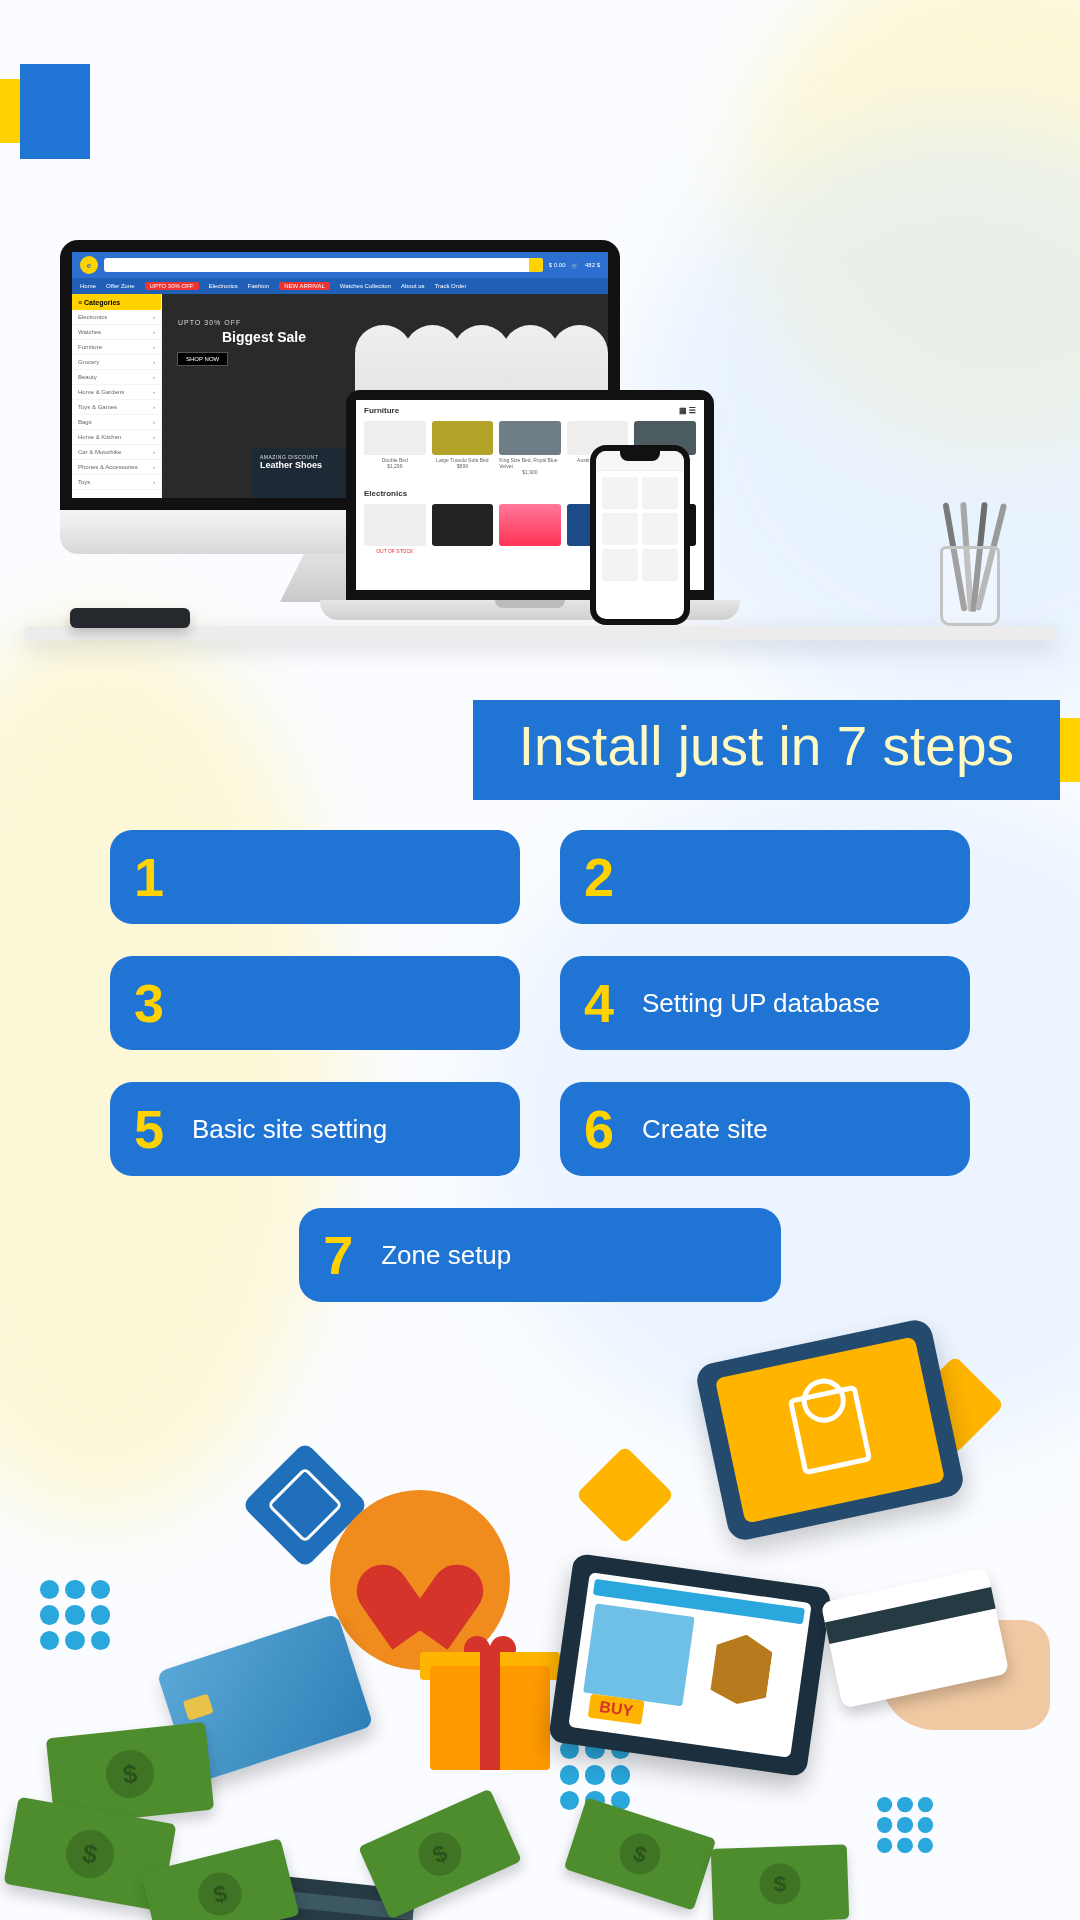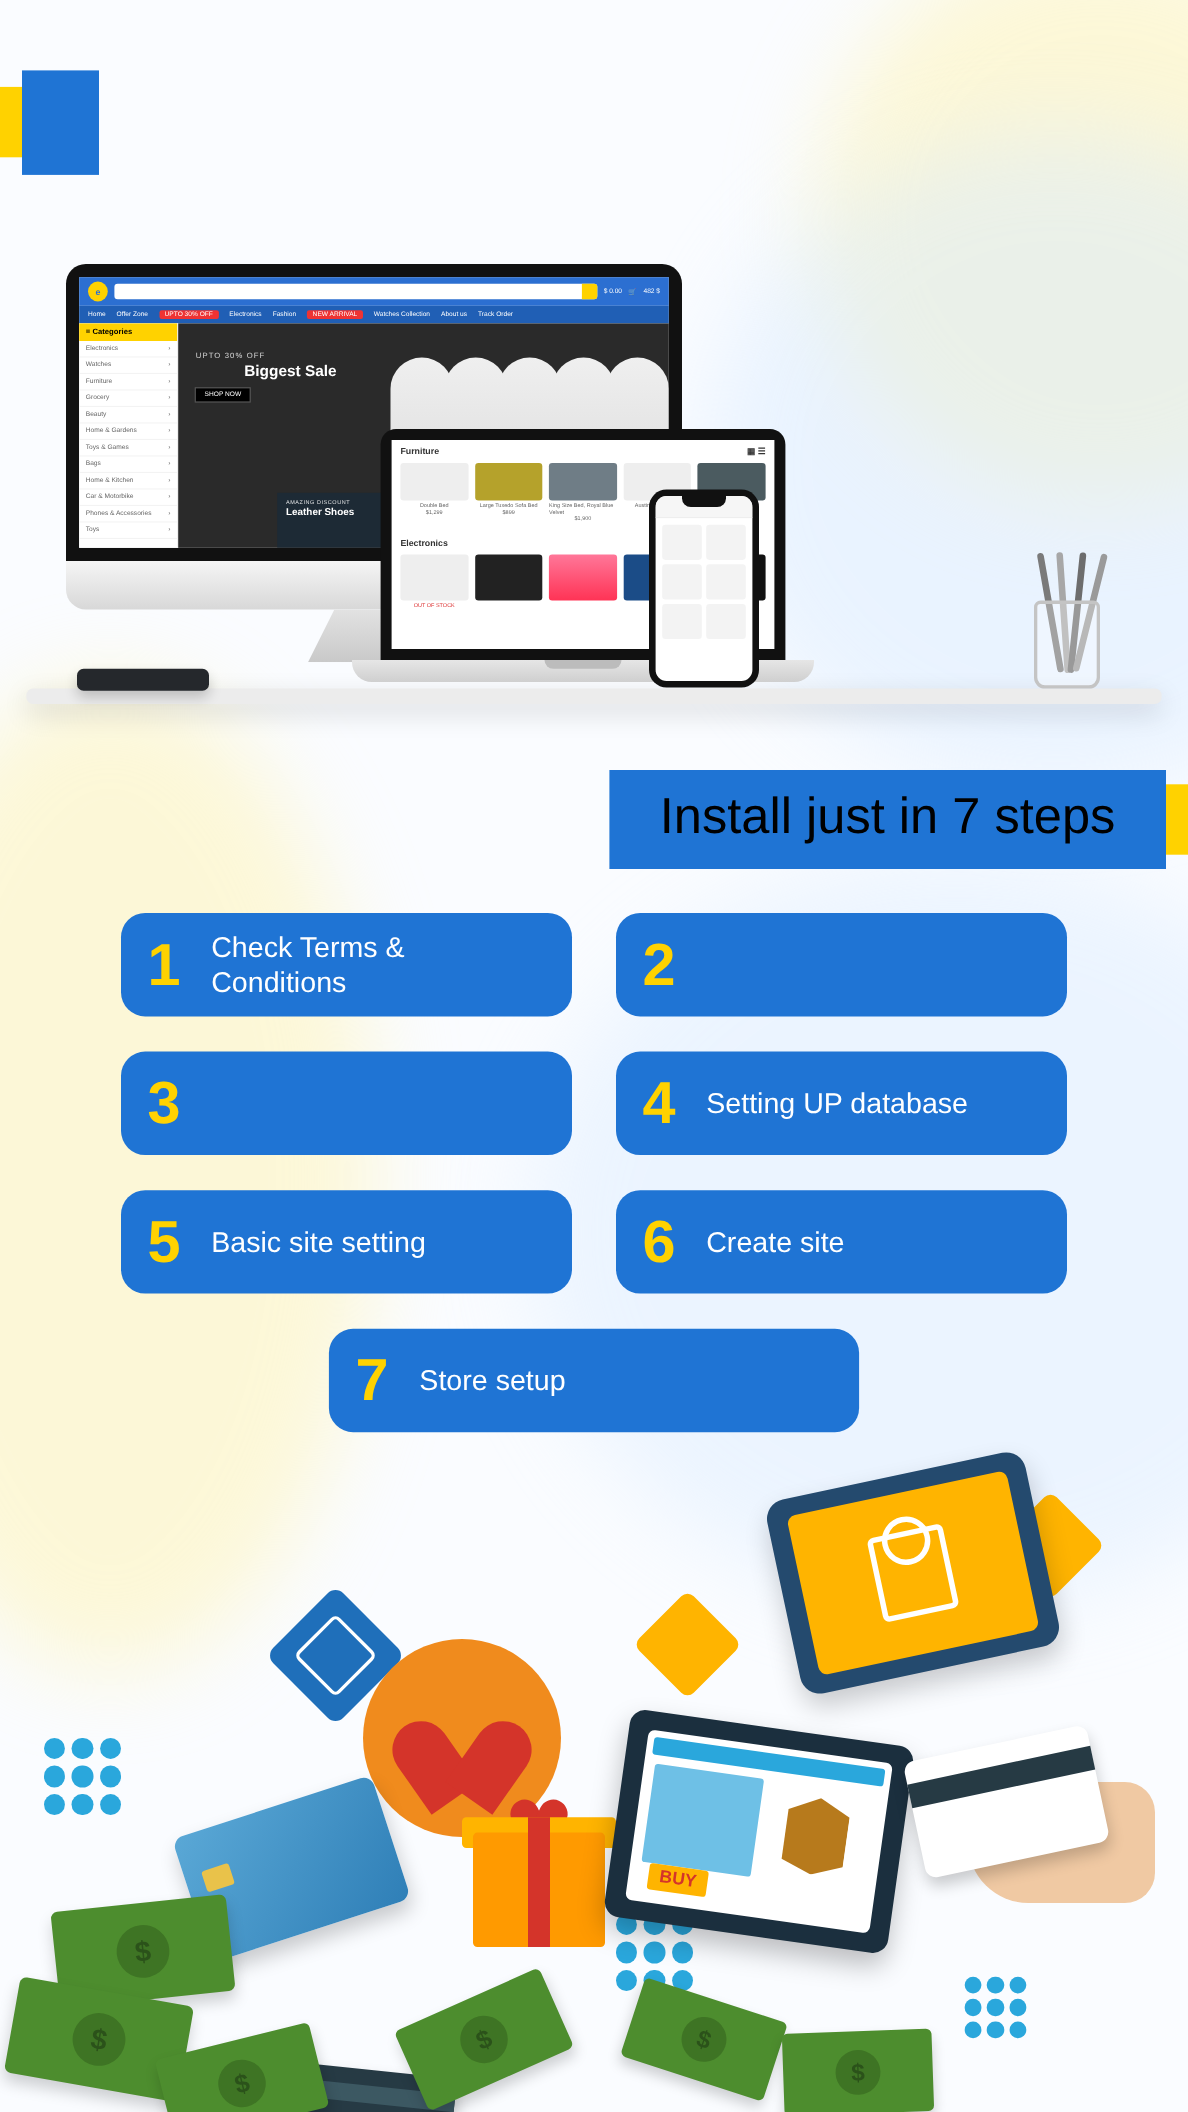--- a/index.html
+++ b/index.html
@@ -245,22 +245,22 @@
   
   .banner-steps{
     position:absolute;
     top: 700px;
     right: 0;
     display:flex;
     align-items:center;
   }
   .banner-steps .label{
     background:#1f74d4;
-    color:#000000;
-    font-size:46px;
+    color:#fef9c3;
+    font-size:55px;
     padding:14px 46px 22px;
     font-weight:400;
   }
   .banner-steps .post-bar{
     width:20px; height:64px; background:#ffd200;
   }
 
   
   .steps{
     position:absolute;
@@ -632,21 +632,20 @@
 </div>
 
 <div class="banner-steps">
   <div class="label">Install just in 7 steps</div>
   <div class="post-bar"></div>
 </div>
 
 <div class="steps">
   <div class="step">
     <div class="num">1</div>
-    <div class="txt">Check Terms &amp; Conditions</div>
   </div>
   <div class="step">
     <div class="num">2</div>
   </div>
   <div class="step">
     <div class="num">3</div>
   </div>
   <div class="step">
     <div class="num">4</div>
     <div class="txt">Setting UP database</div>
@@ -654,21 +653,21 @@
   <div class="step">
     <div class="num">5</div>
     <div class="txt">Basic site setting</div>
   </div>
   <div class="step">
     <div class="num">6</div>
     <div class="txt">Create site</div>
   </div>
   <div class="step span2">
     <div class="num">7</div>
-    <div class="txt">Store setup</div>
+    <div class="txt">Zone setup</div>
   </div>
 </div>
 
 <div class="illus">
 
   <div class="dia-blue" style="left:260px; top:150px;"></div>
   <div class="dia-yellow" style="right:90px; top:60px;"></div>
   <div class="dia-yellow" style="left:590px; top:150px;"></div>
   <div class="dotset" style="left:40px; top:270px;">
     <span></span>

